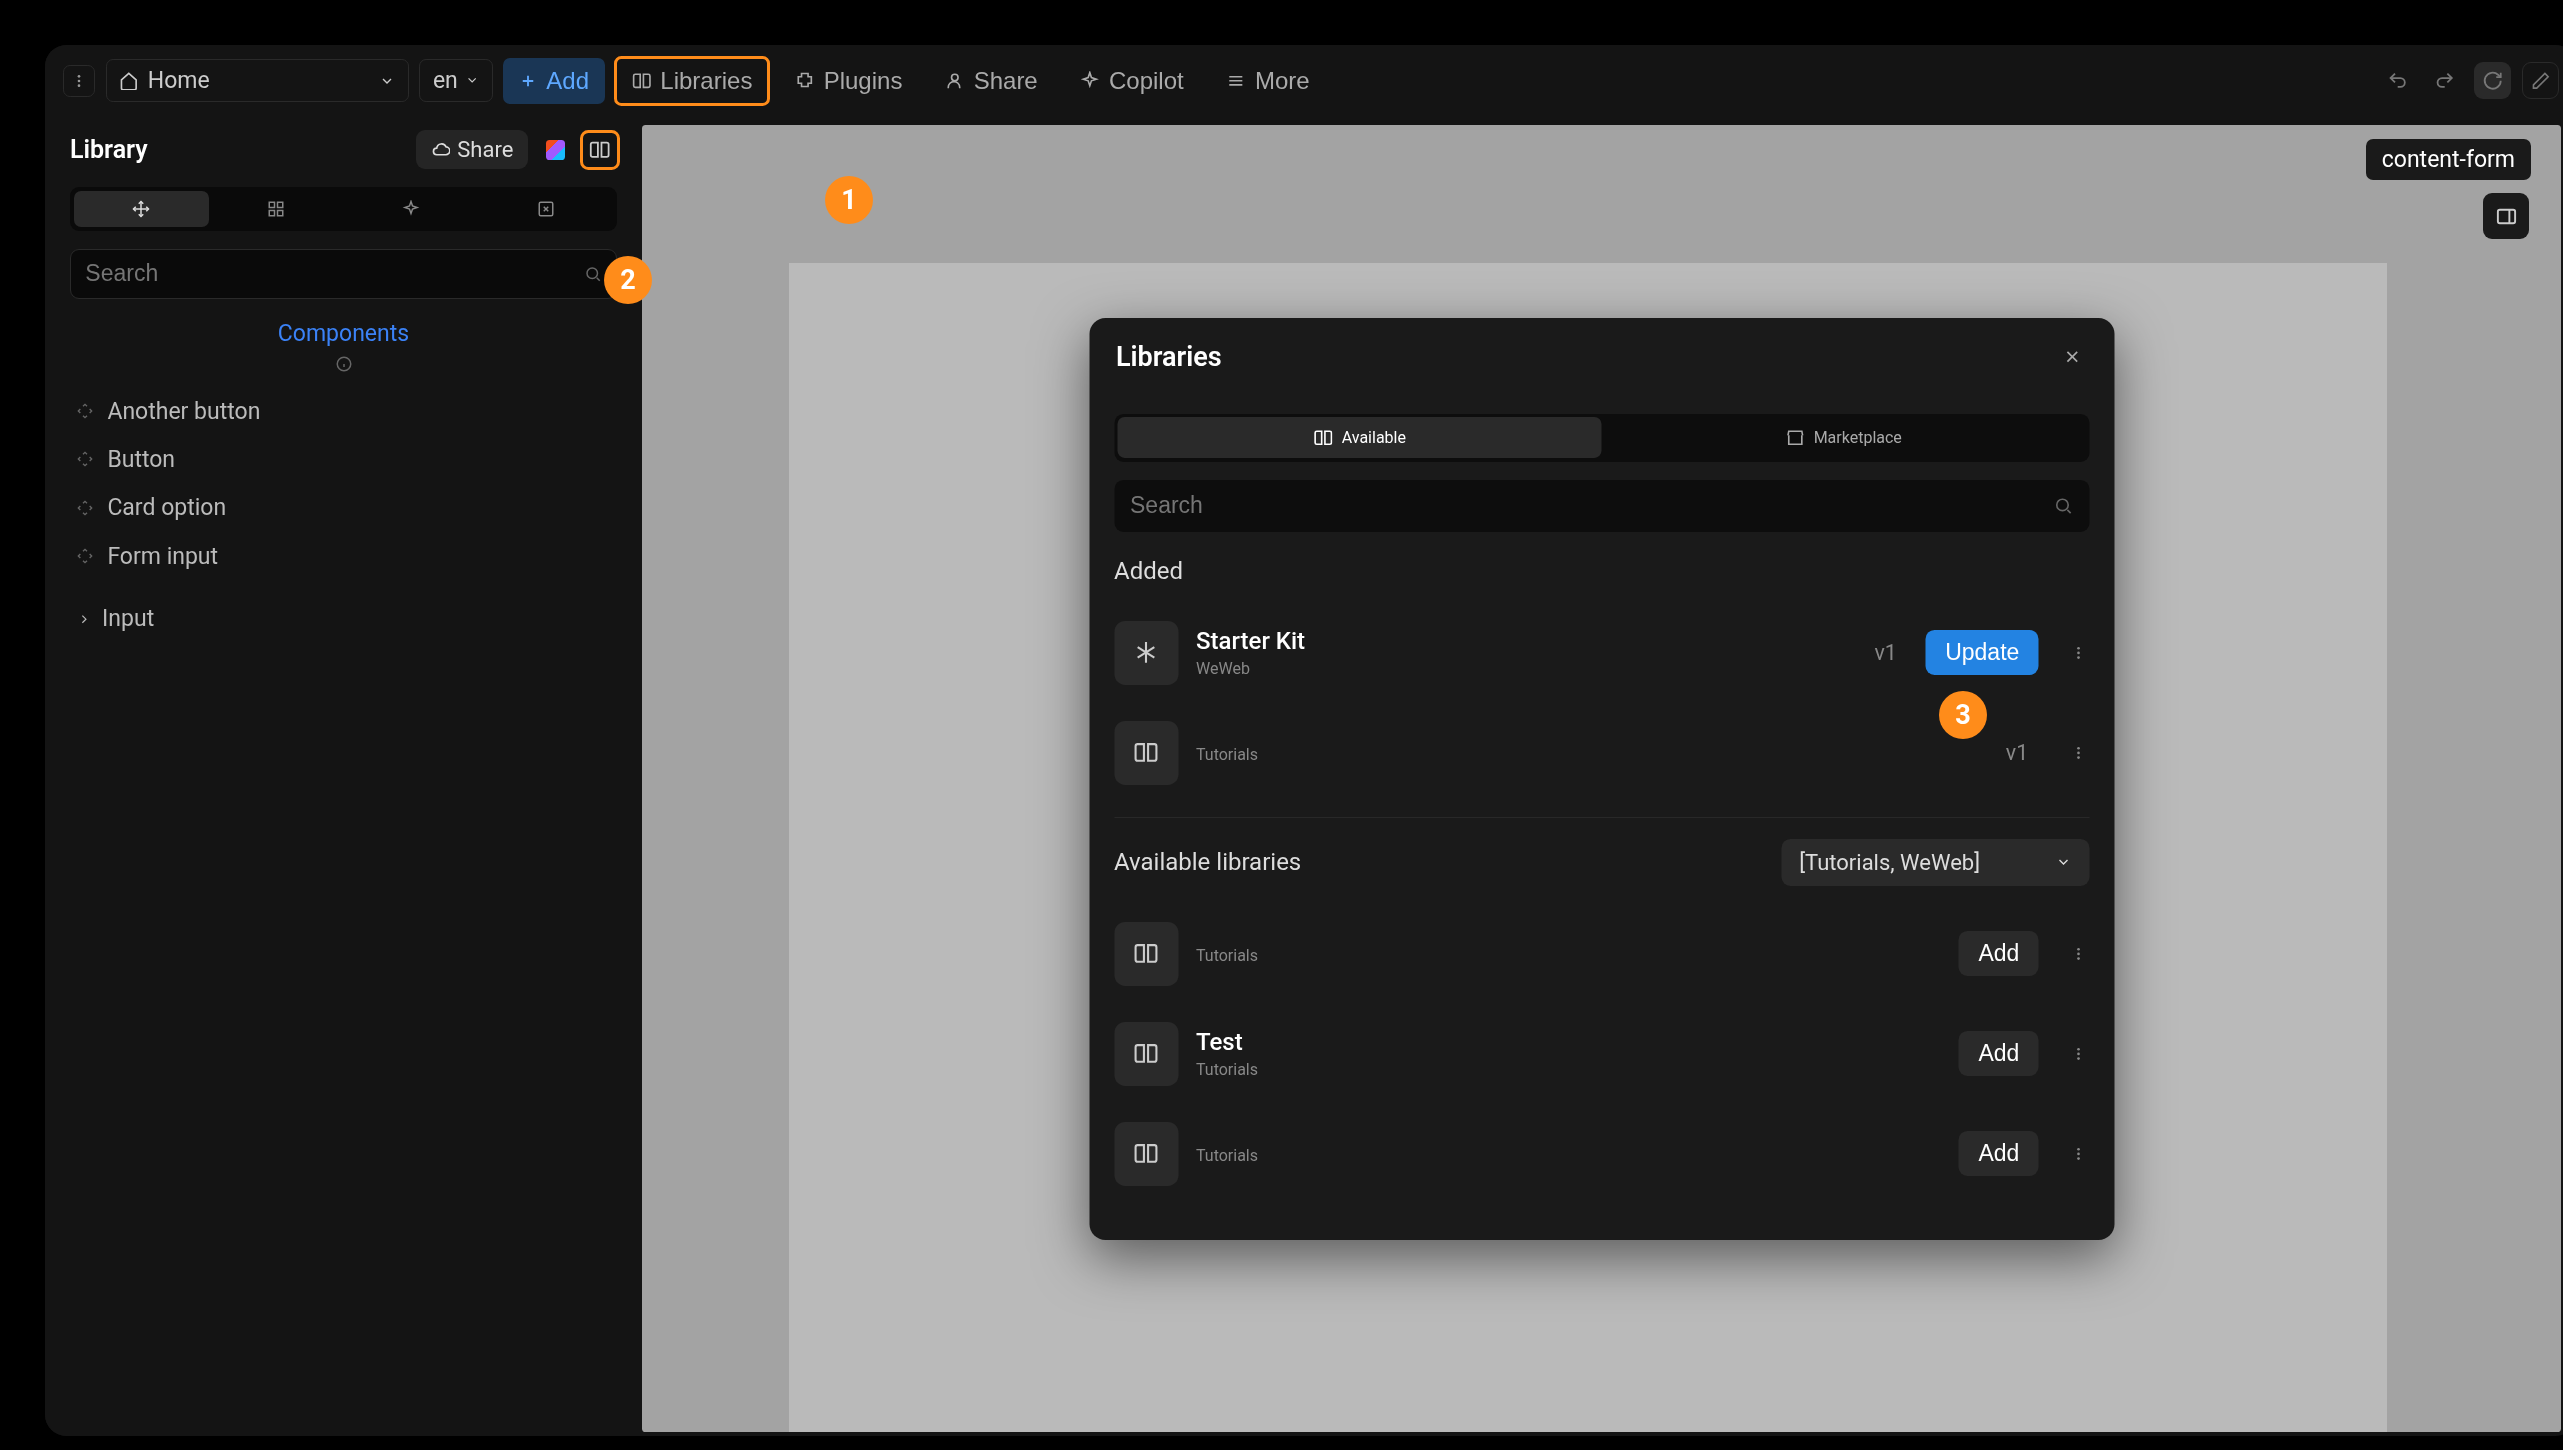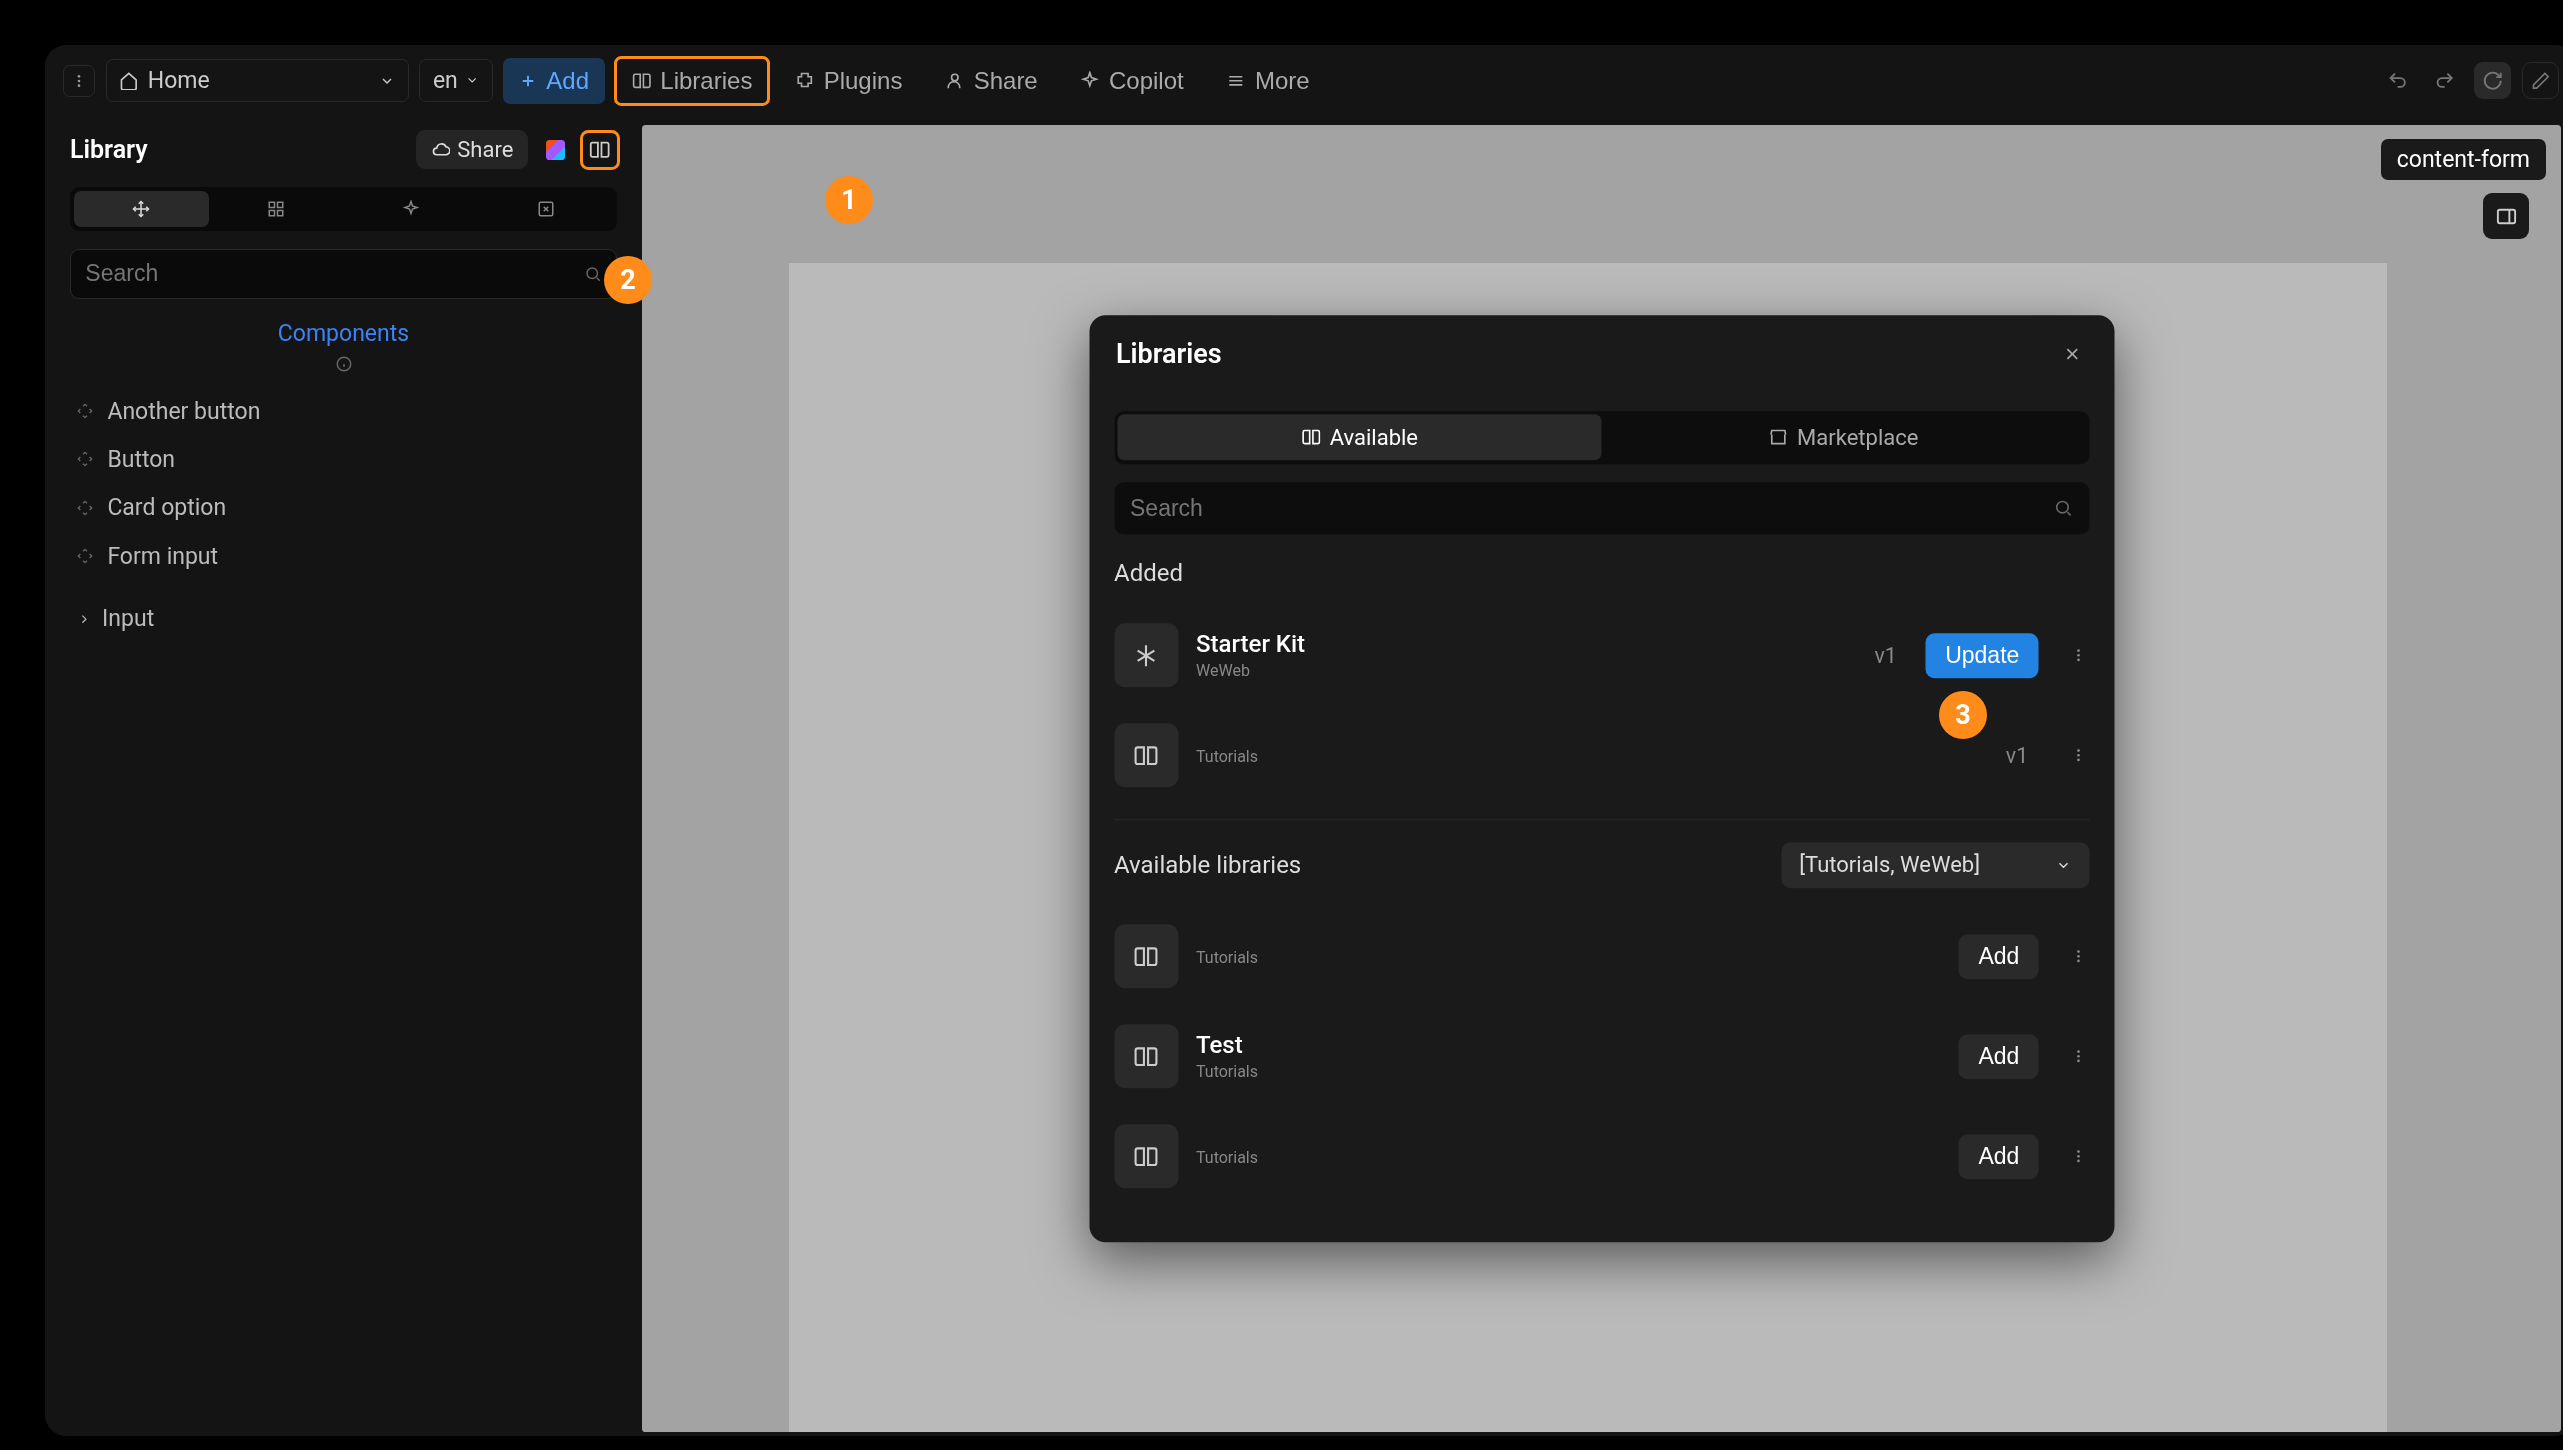--- a/index.html
+++ b/index.html
@@ -217,21 +217,21 @@
 .canvas {
   flex: 1;
   background: #a3a3a3;
   position: relative;
   margin: 9px 16px 18px 0;
   border-radius: 3.6px;
 }
 .canvas-badge {
   position: absolute;
   top: 14.3px;
-  right: 15px;
+  right: 30px;
   background: #1a1a1a;
   color: #fff;
   padding: 7.1px 16px;
   border-radius: 7.1px;
   font-size: 23px;
 }
 .canvas-view-btn {
   position: absolute;
   top: 68px;
   right: 32px;
@@ -297,21 +297,21 @@
 .modal-tab {
   flex: 1;
   padding: 10.7px;
   display:flex;
   align-items:center;
   justify-content:center;
   gap: 9px;
   border-radius: 7.1px;
   cursor: pointer;
   color: #aaa;
-  font-size: 22px;
+  font-size: 16px;
 }
 .modal-tab.active { background: #2a2a2a; color: #fff; }
 .modal-search {
   width: 100%;
   background: #0d0d0d;
   border-radius: 9px;
   padding: 12.5px 16px;
   display: flex;
   align-items: center;
   margin-bottom: 25px;

